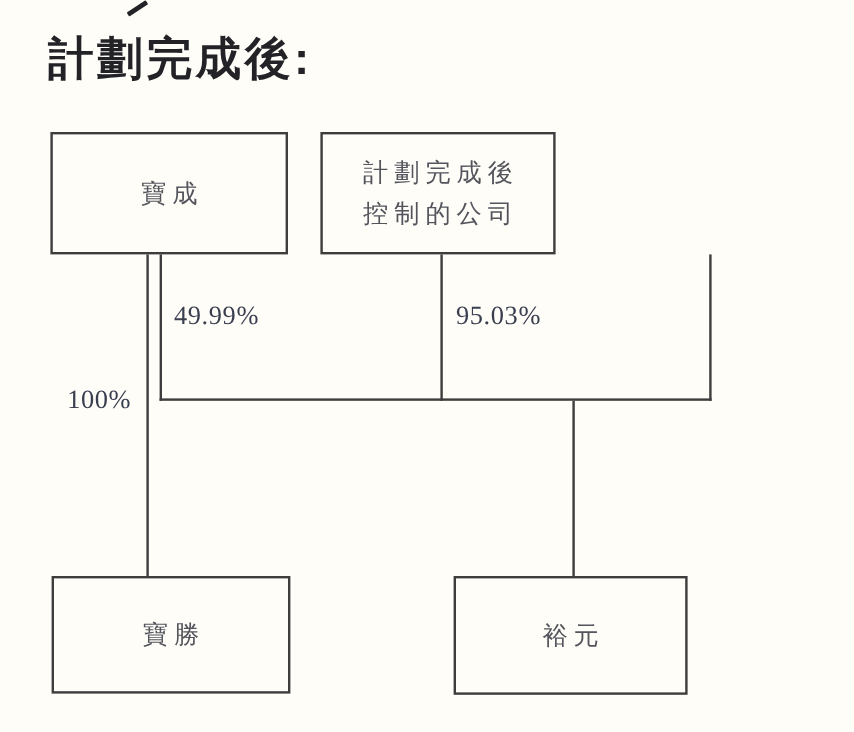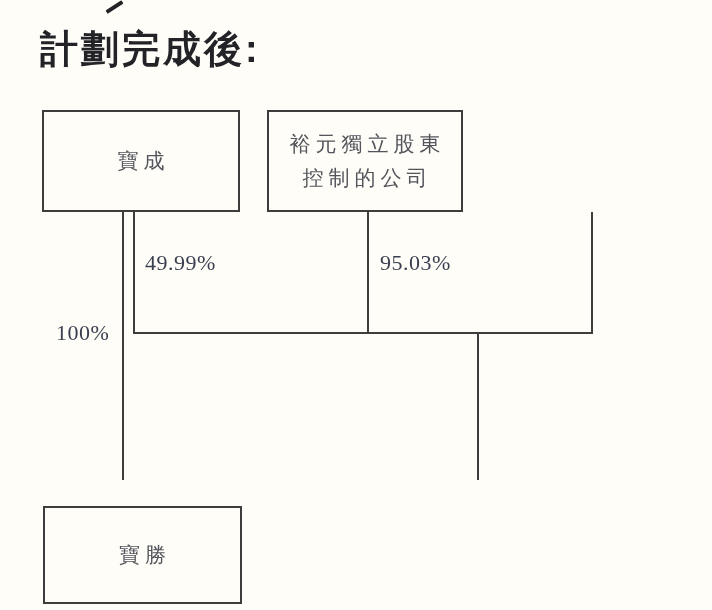--- a/index.html
+++ b/index.html
@@ -30,21 +30,21 @@
   .node{
     position:absolute;box-sizing:border-box;
     border:2px solid var(--line);
     display:flex;flex-direction:column;align-items:center;justify-content:center;
     color:var(--box-text);font-size:21px;letter-spacing:5px;text-indent:5px;
     line-height:34px;text-align:center;background:transparent;
   }
   .node-pou-chen{left:42px;top:110px;width:198px;height:102px;}
   .node-tsai{left:267px;top:110px;width:196px;height:102px;}
   .node-yy-independent{left:489px;top:109px;width:199px;height:103px;}
-  .node-pou-sheng{left:43px;top:480px;width:199px;height:98px;margin-top:26px;}
+  .node-pou-sheng{left:43px;top:480px;width:199px;height:98px;}
   .node-yue-yuen{left:378px;top:480px;width:195px;height:99px;}
   .edge{position:absolute;background:var(--line);}
   .v-poucheng-pousheng{left:122px;top:212px;width:2px;height:268px;}
   .v-poucheng-joint{left:133px;top:212px;width:2px;height:122px;}
   .v-tsai-joint{left:367px;top:212px;width:2px;height:122px;}
   .v-independent-joint{left:591px;top:212px;width:2px;height:122px;}
   .h-joint{left:133px;top:332px;width:460px;height:2px;}
   .v-joint-yueyuen{left:477px;top:334px;width:2px;height:146px;}
   .pct{
     position:absolute;font-size:22px;color:var(--percent-text);
@@ -62,34 +62,37 @@
 
   <div class="corner-artifact"></div>
 
   <div class="title">計劃完成後:</div>
 
   <div class="node node-pou-chen">
     <span>寶成</span>
   </div>
 
   <div class="node node-tsai">
-    <span>裕元獨立股東</span>
+    <span>計劃完成後</span>
     <span>控制的公司</span>
   </div>
 
 
   <div class="edge v-poucheng-pousheng"></div>
   <div class="edge v-poucheng-joint"></div>
   <div class="edge v-tsai-joint"></div>
   <div class="edge v-independent-joint"></div>
   <div class="edge h-joint"></div>
   <div class="edge v-joint-yueyuen"></div>
 
   <div class="pct pct-4999">49.99%</div>
   <div class="pct pct-700">95.03%</div>
   <div class="pct pct-100">100%</div>
 
   <div class="node node-pou-sheng">
     <span>寶勝</span>
   </div>
 
+  <div class="node node-yue-yuen">
+    <span>裕元</span>
+  </div>
 
 </div>
 
 </body></html>

